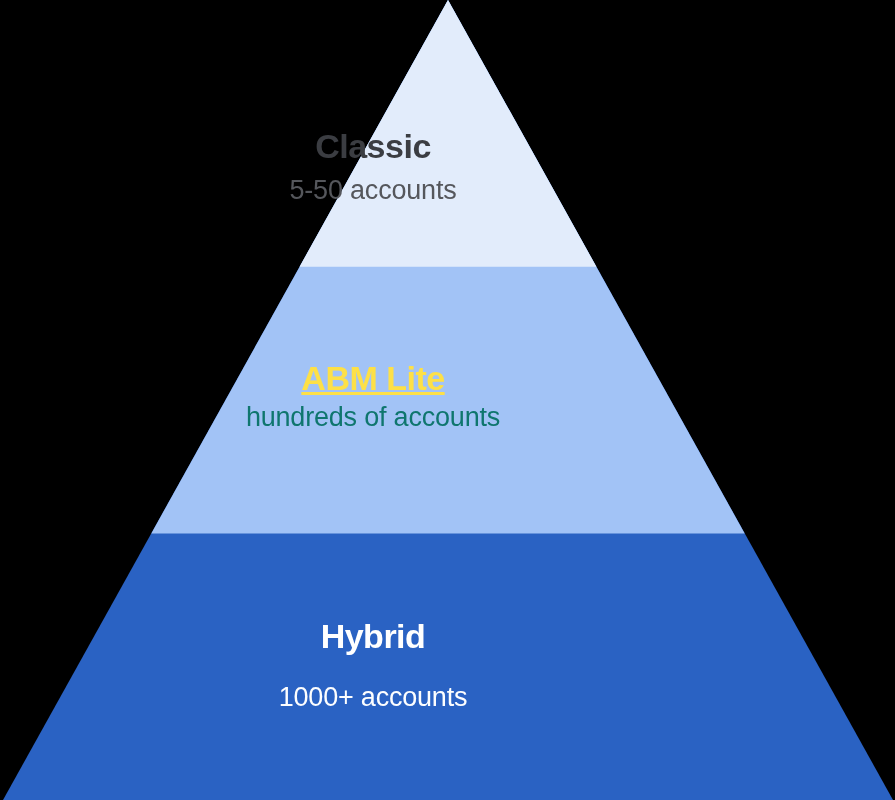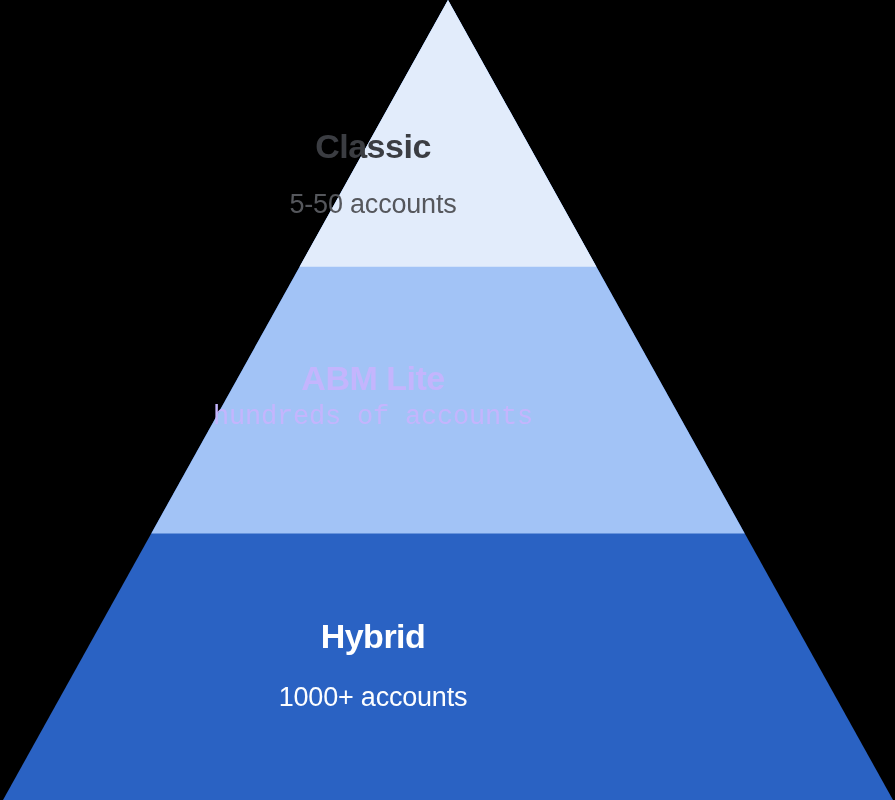--- a/index.html
+++ b/index.html
@@ -35,21 +35,21 @@
     line-height: 42px;
     letter-spacing: -0.5px;
   }
   .tier-subtitle {
     font-weight: 400;
     font-size: 27px;
     line-height: 34px;
     letter-spacing: -0.2px;
   }
   #classic-title   { top: 125px; }
-  #classic-subtitle{ top: 173px; margin-top: 14px; }
+  #classic-subtitle{ top: 173px; }
   #abm-title       { top: 357px; }
   #abm-subtitle    { top: 400px; }
   #hybrid-title    { top: 615px; }
   #hybrid-subtitle { top: 680px; text-align: center; }
 </style>
 </head>
 <body>
 
 <div class="stage">
 
@@ -59,21 +59,21 @@
 
     <polygon points="448,0 744.7,533.4 151.3,533.4" fill="#a2c3f6"></polygon>
 
     <polygon points="448,0 596.4,266.7 299.6,266.7" fill="#e2ecfb"></polygon>
   </svg>
 
   <div id="classic-title" class="tier-label tier-title" style="color: rgb(59, 61, 66);">Classic</div>
 
   <div id="classic-subtitle" class="tier-label tier-subtitle" style="color: rgb(85, 87, 92);">5-50 accounts</div>
 
-  <div id="abm-title" class="tier-label tier-title" style="color: #c4b5fd;">ABM Lite</div>
+  <div id="abm-title" class="tier-label tier-title" style="color: #fde047; text-decoration: underline;">ABM Lite</div>
 
-  <div id="abm-subtitle" class="tier-label tier-subtitle" style="color: #c4b5fd; font-family: Liberation Mono, monospace;">hundreds of accounts</div>
+  <div id="abm-subtitle" class="tier-label tier-subtitle" style="color: #0f766e;">hundreds of accounts</div>
 
   <div id="hybrid-title" class="tier-label tier-title" style="color: rgb(255, 255, 255);">Hybrid</div>
 
   <div id="hybrid-subtitle" class="tier-label tier-subtitle" style="color: rgb(253, 254, 255);">1000+ accounts</div>
 
 </div>
 
 </body></html>

